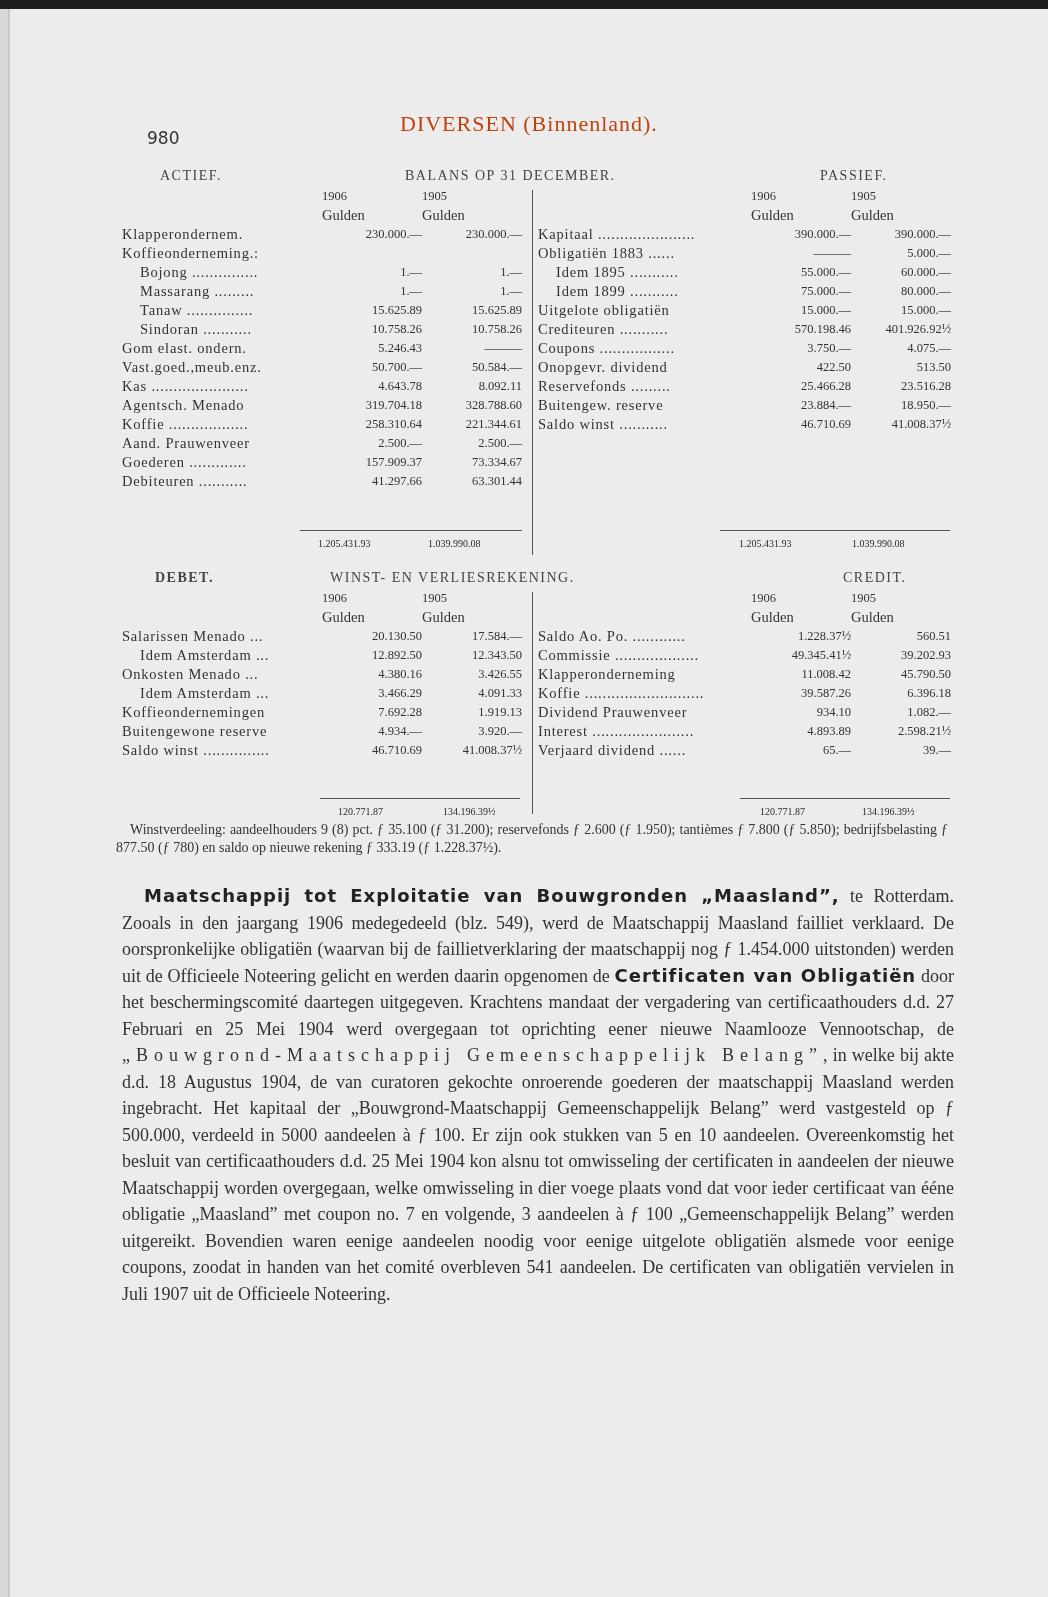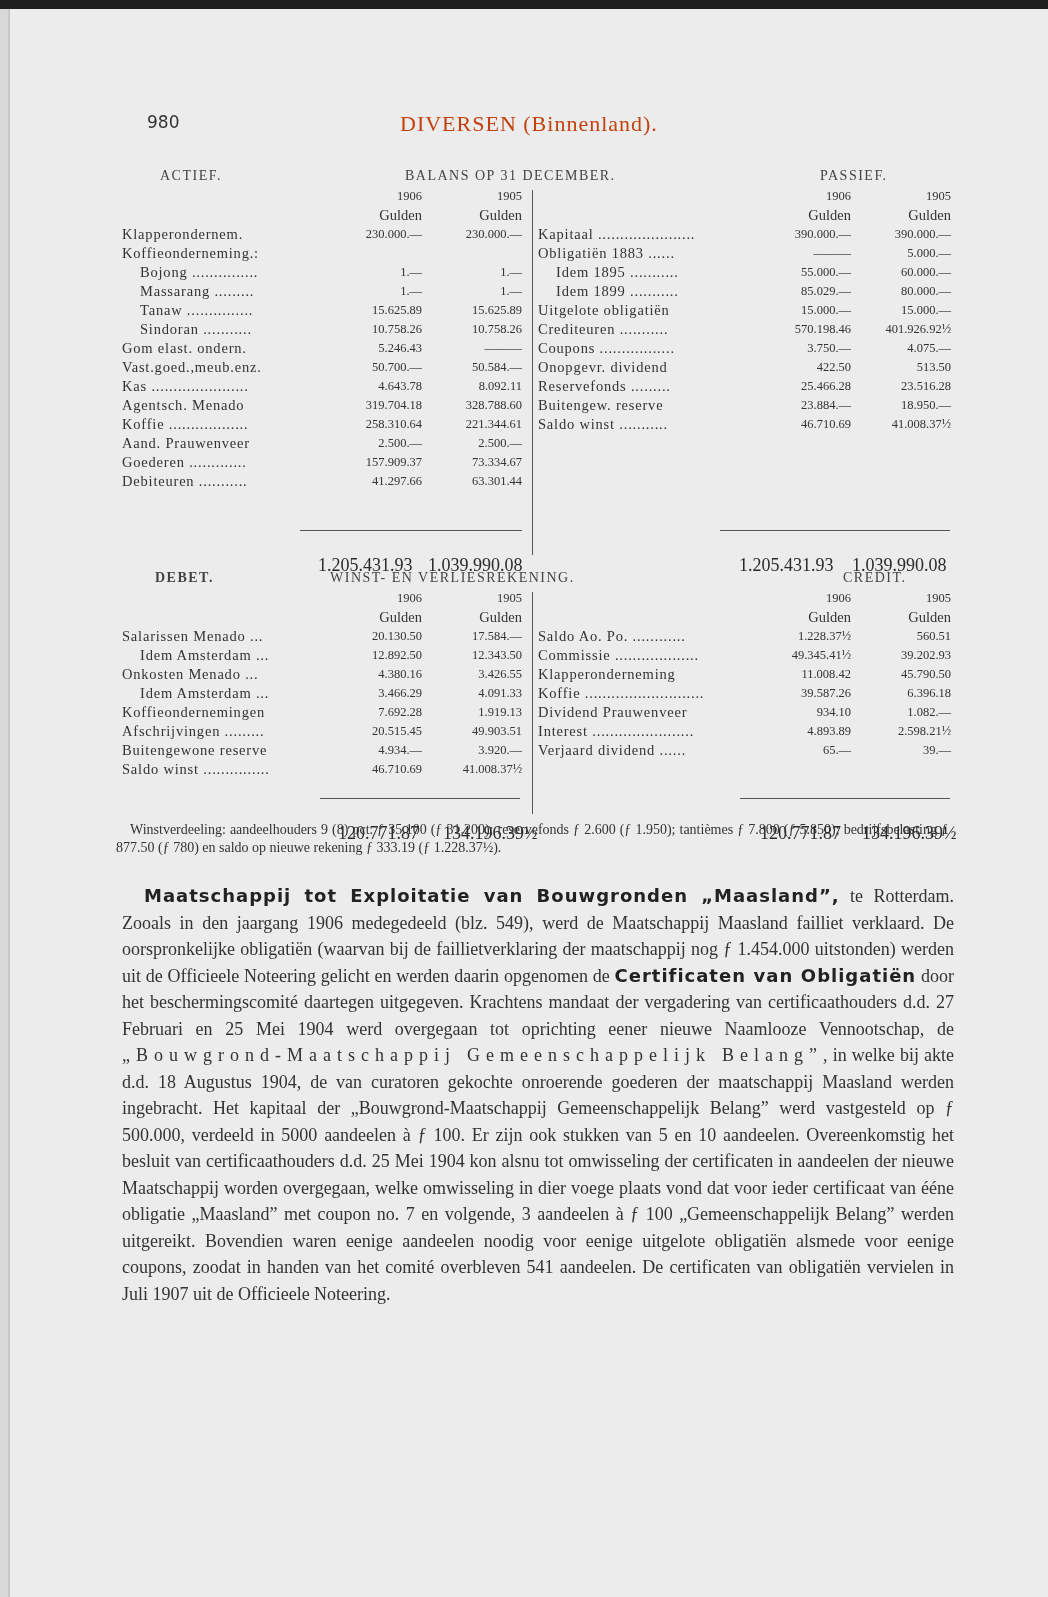--- a/index.html
+++ b/index.html
@@ -9,32 +9,32 @@
     font-family:"Liberation Serif", serif;
     color:#2a2a2a;
     position:relative;
   }
   .topbar { position:absolute; left:0; top:0; width:1048px; height:9px; background:#1e1e1e; }
   .page {
     position:absolute; left:8px; top:9px; width:1040px; height:1588px;
     background:#ececec;
     border-left:2px solid #c8c8c8;
   }
-  .page-number { position:absolute; left:147px; top:112px; font-family:"DejaVu Sans", sans-serif; font-size:17px; color:#333; }
+  .page-number { position:absolute; left:147px; top:128px; font-family:"DejaVu Sans", sans-serif; font-size:17px; color:#333; }
   .running-title { position:absolute; left:400px; top:111px; font-size:22px; letter-spacing:1px; color:#c2410c; }
   .sec-label { position:absolute; font-size:14px; letter-spacing:1.5px; color:#444; }
   .tbl { position:absolute; font-size:14.5px; line-height:19px; color:#333; }
   .row { display:flex; height:19px; white-space:nowrap; }
   .lbl { flex:1; overflow:hidden; letter-spacing:0.8px; }
   .lbl.indent { padding-left:18px; }
   .num { width:100px; text-align:right; font-size:12.5px; letter-spacing:0px; }
-  .hdr .num { text-align:right; }
+  .hdr .num { text-align:left; }
   .vline { position:absolute; border-left:1.5px solid #555; }
   .hline { position:absolute; border-top:1.5px solid #555; }
-  .total { position:absolute; font-size:18px;margin-top:17px; }
+  .total { position:absolute; font-size:10px; }
   .note { position:absolute; left:116px; width:832px; font-size:14px; line-height:18px; text-align:justify; color:#333; }
   .body-text { position:absolute; left:122px; top:883px; width:832px; font-size:18px; line-height:26.5px; text-align:justify; color:#333; }
   .heading-bold { font-family:"DejaVu Sans", sans-serif; font-weight:bold; font-size:18px; letter-spacing:1px; color:#222; }
   .spaced { letter-spacing:6px; }
 </style>
 </head>
 <body>
 
 <div class="topbar"></div>
 <div class="page"></div>
@@ -155,21 +155,21 @@
         <span class="num">———</span>
         <span class="num">5.000.—</span>
       </div>
       <div class="row">
         <span class="lbl indent">Idem 1895 ...........</span>
         <span class="num">55.000.—</span>
         <span class="num">60.000.—</span>
       </div>
       <div class="row">
         <span class="lbl indent">Idem 1899 ...........</span>
-        <span class="num">85.029.—</span>
+        <span class="num">75.000.—</span>
         <span class="num">80.000.—</span>
       </div>
       <div class="row">
         <span class="lbl">Uitgelote obligatiën</span>
         <span class="num">15.000.—</span>
         <span class="num">15.000.—</span>
       </div>
       <div class="row">
         <span class="lbl">Crediteuren ...........</span>
         <span class="num">570.198.46</span>
@@ -245,25 +245,20 @@
         <span class="lbl indent">Idem Amsterdam ...</span>
         <span class="num">3.466.29</span>
         <span class="num">4.091.33</span>
       </div>
       <div class="row">
         <span class="lbl">Koffieondernemingen</span>
         <span class="num">7.692.28</span>
         <span class="num">1.919.13</span>
       </div>
       <div class="row">
-        <span class="lbl">Afschrijvingen .........</span>
-        <span class="num">20.515.45</span>
-        <span class="num">49.903.51</span>
-      </div>
-      <div class="row">
         <span class="lbl">Buitengewone reserve</span>
         <span class="num">4.934.—</span>
         <span class="num">3.920.—</span>
       </div>
       <div class="row">
         <span class="lbl">Saldo winst ...............</span>
         <span class="num">46.710.69</span>
         <span class="num">41.008.37½</span>
       </div>
     </div>

